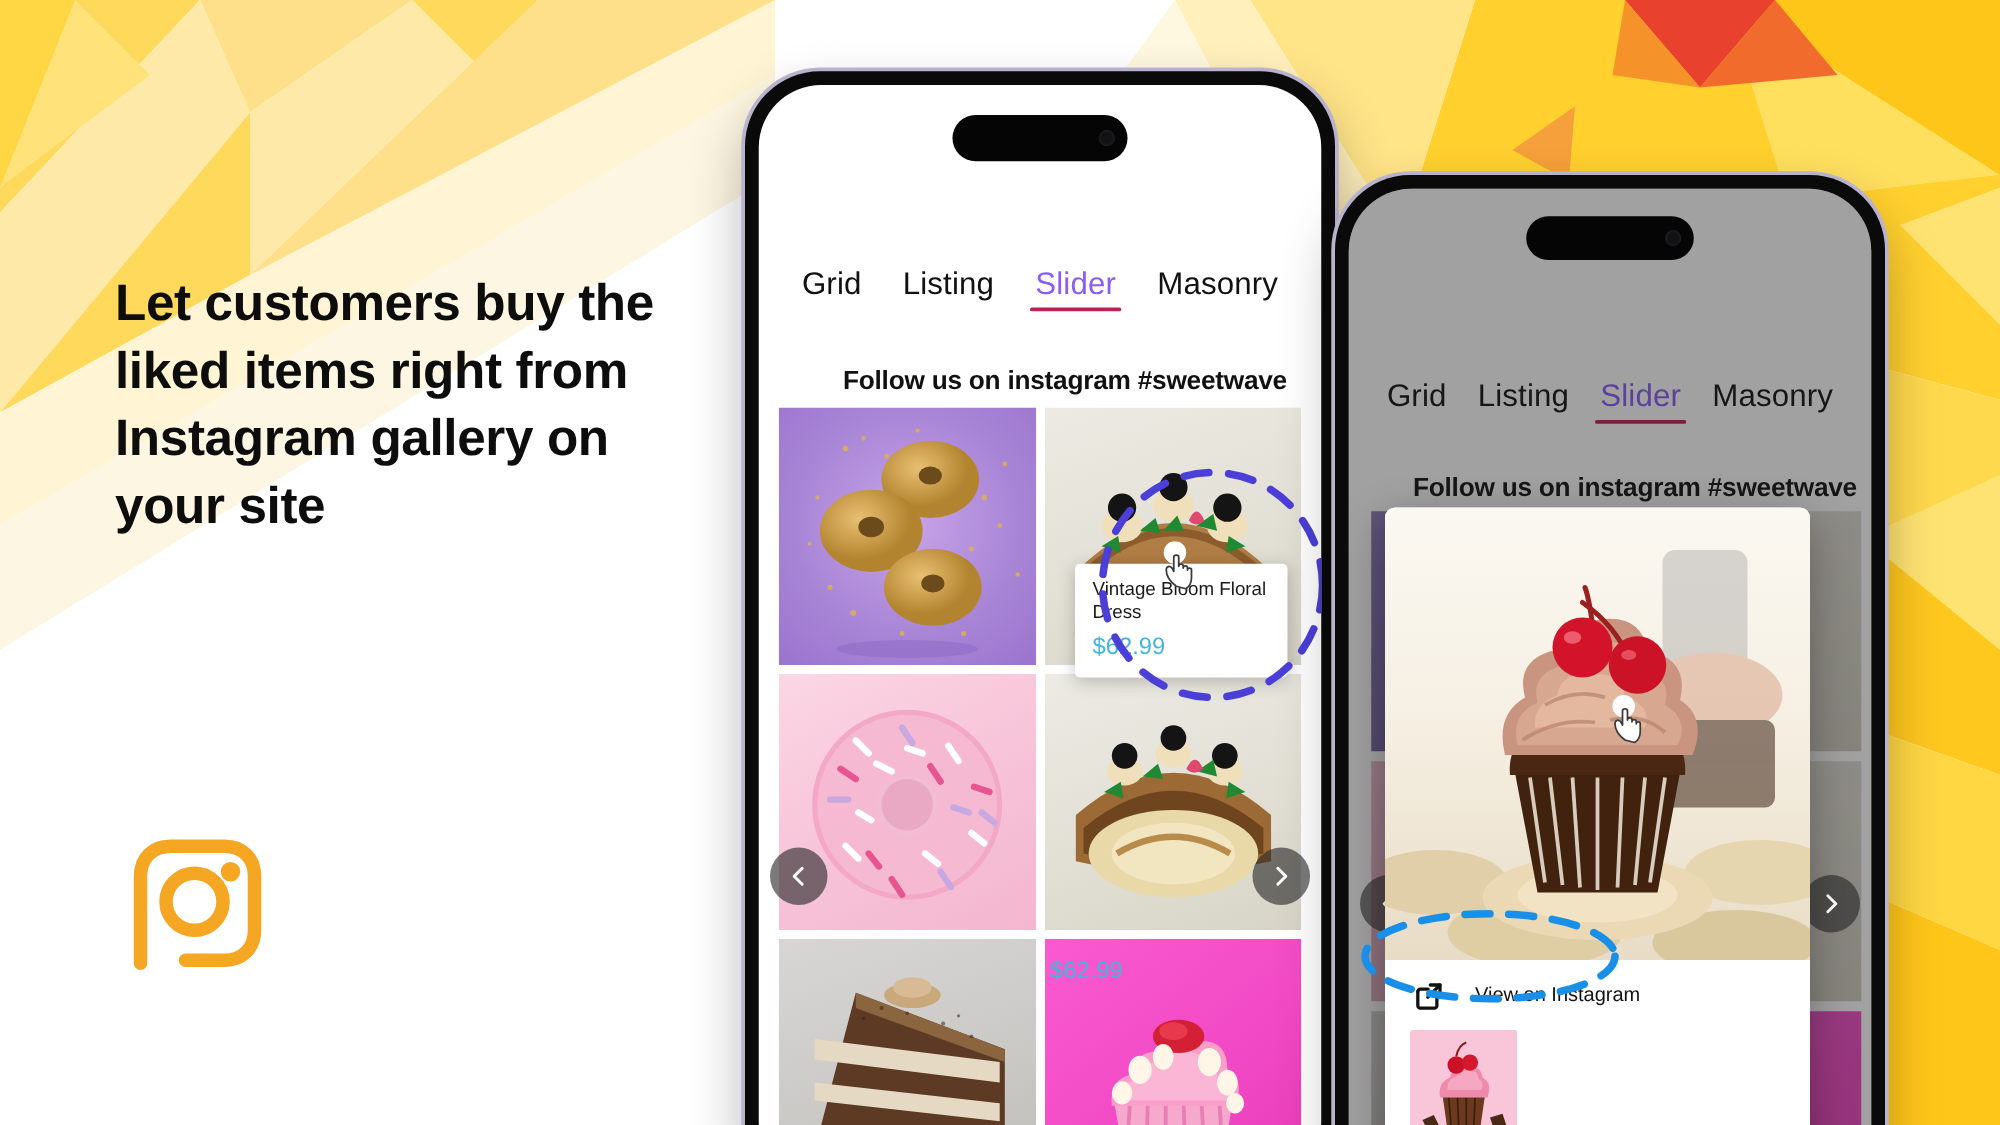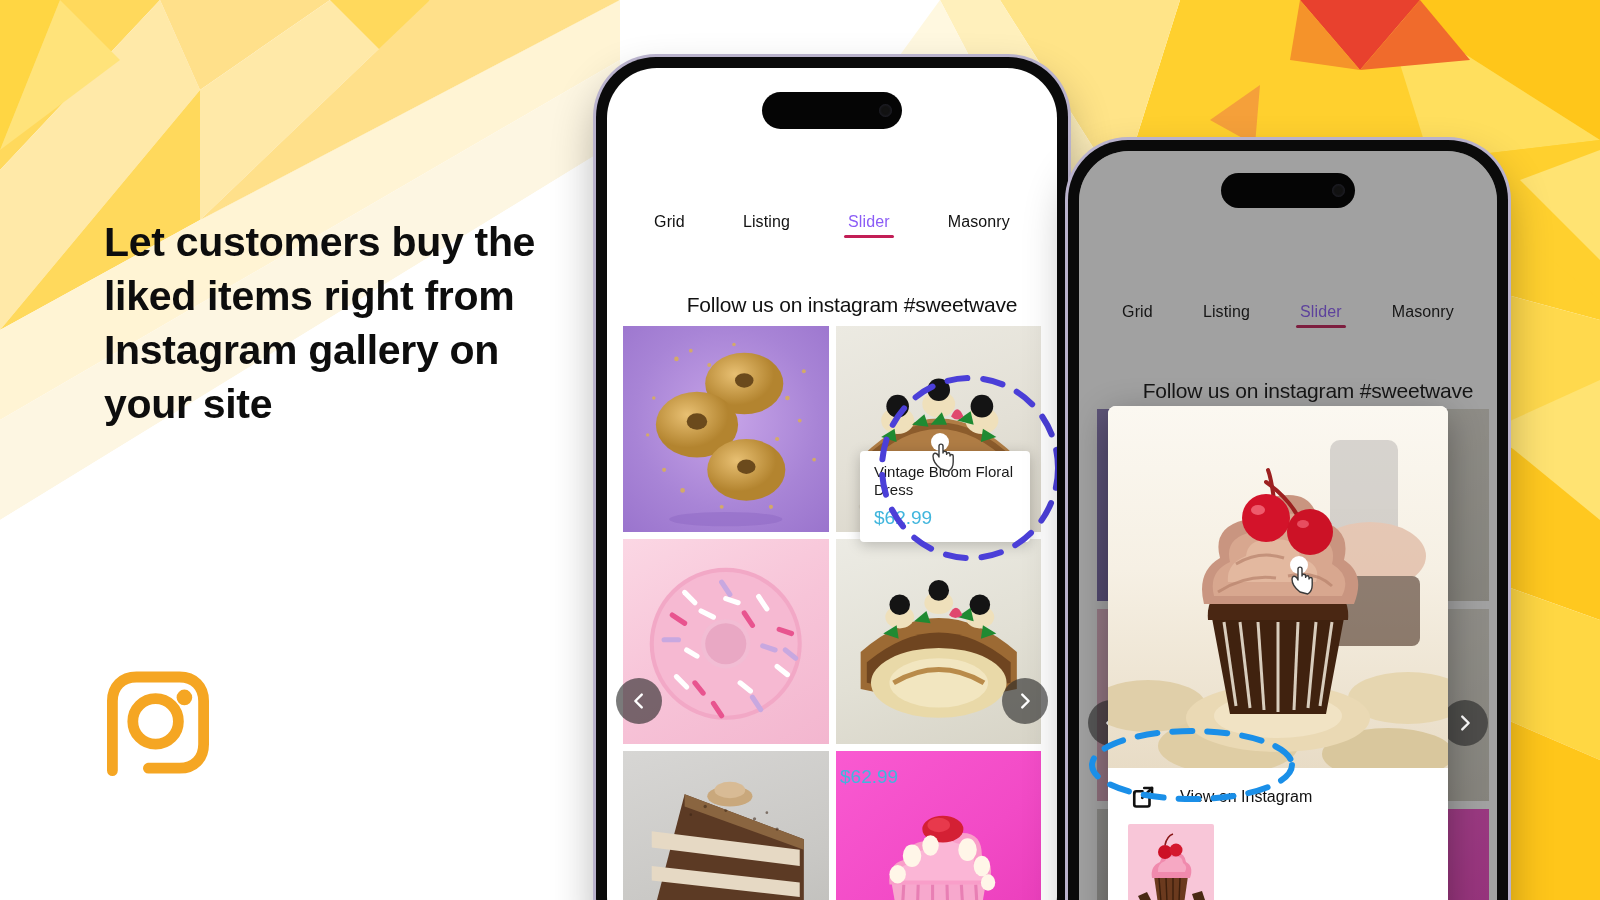--- a/index.html
+++ b/index.html
@@ -8,21 +8,21 @@
     font-family:"Liberation Sans", sans-serif;
     background:#ffffff;
     position:relative;
   }
 
   
   #bg-poly { position:absolute; inset:0; width:1600px; height:900px; z-index:0; }
 
   
   .left-col {
-    position:absolute; left:104px; top:215px; width:470px; z-index:5;
+    position:absolute; left:92px; top:215px; width:470px; z-index:5;
   }
   .headline {
     font-size:41px; line-height:1.32; font-weight:bold;
     color:#0d0d0d; letter-spacing:-0.3px;
   }
   .ig-logo { position:absolute; left:98px; top:665px; width:120px; height:120px; z-index:5; }
 
   
   .phone {
     position:absolute; border-radius:60px;
@@ -51,30 +51,30 @@
   
   #phone2 { left:1068px; top:140px; width:440px; height:830px; z-index:20; }
   #phone2 .notch { top:22px; width:134px; height:35px; }
 
   
   .tabs {
     display:flex; justify-content:space-around; align-items:flex-end;
     padding:0 18px; width:100%;
   }
   .tab {
-    font-size:16px; color:#111; padding-bottom:7px; position:relative;
+    font-size:25px; color:#111; padding-bottom:7px; position:relative;
     white-space:nowrap; letter-spacing:.1px;
   }
   .tab.active { color:#8b5cf6; }
   .tab.active::after {
     content:""; position:absolute; left:-4px; right:-4px; bottom:0;
     height:3px; background:#c21e56; border-radius:2px;
   }
   .follow-title {
-    text-align:center; font-size:21px; font-weight:normal; color:#111;
+    text-align:center; font-size:21px; font-weight:bold; color:#111;
     letter-spacing:-0.2px;
     padding-left:40px;
   }
 
   
   .grid {
     display:grid; grid-template-columns:1fr 1fr; gap:7px;
     padding:0 16px; position:relative;
   }
   .cell { position:relative; width:100%; padding-top:100%; overflow:hidden; }

